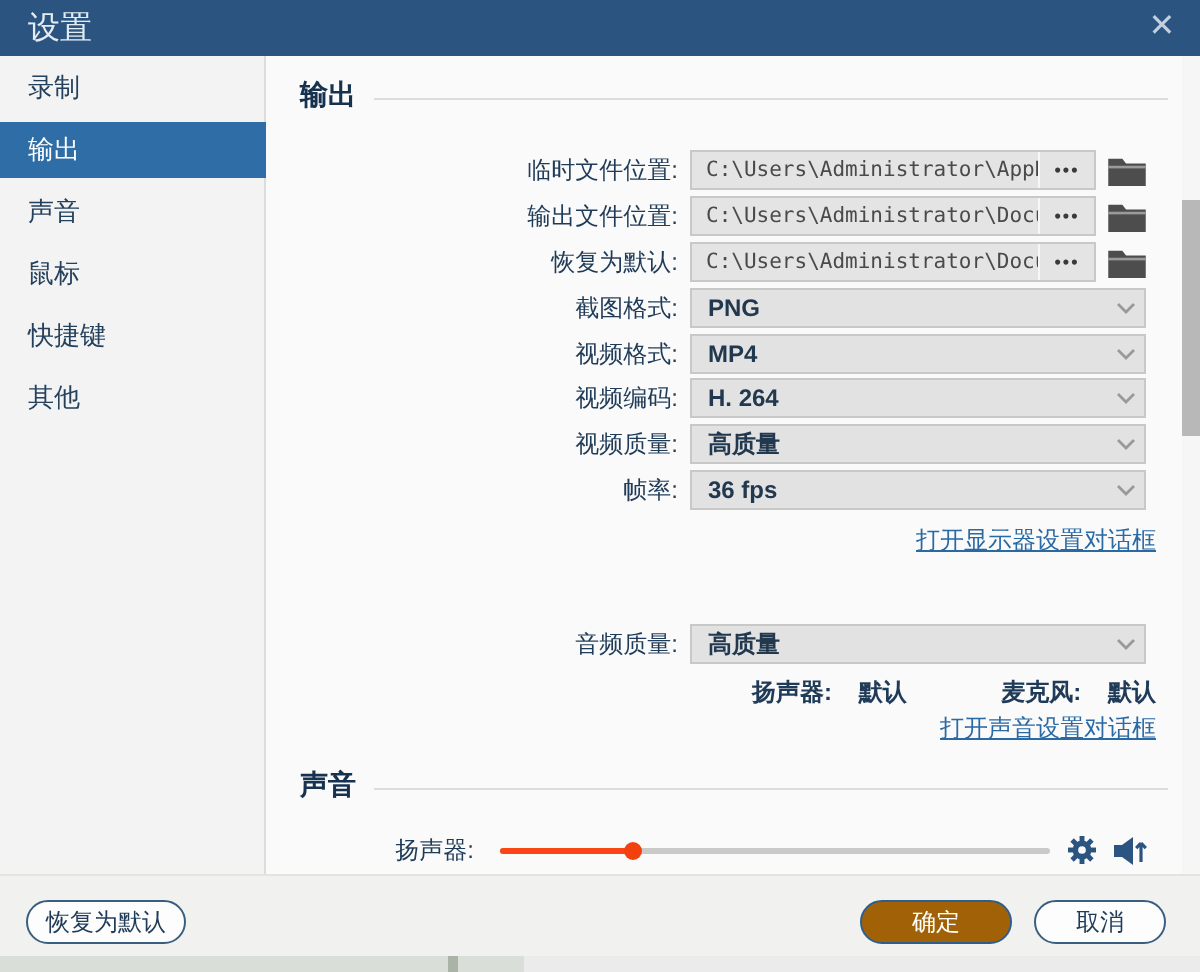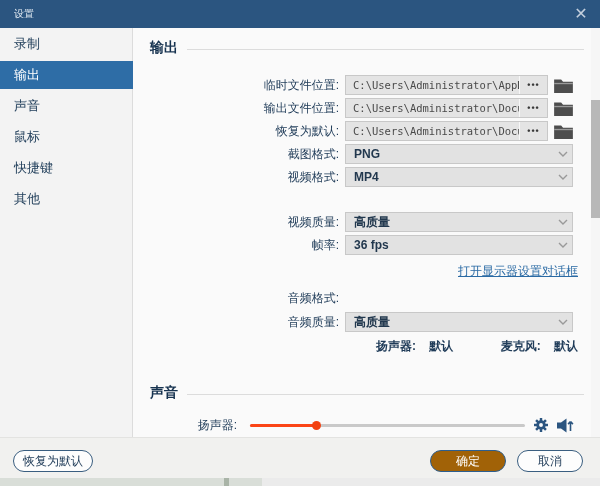--- a/index.html
+++ b/index.html
@@ -9,21 +9,21 @@
     font-family: "Liberation Sans", sans-serif;
     background: #fafafa;
     overflow: hidden;
     color: #1f3b58;
   }
   
   .titlebar {
     position:absolute; left:0; top:0; width:600px; height:28px;
     background:#2b5580; display:flex; align-items:center;
   }
-  .titlebar .title { color:#e3ebf3; font-size:10px; padding-left:14px; }
+  .titlebar .title { color:#e3ebf3; font-size:16px; padding-left:14px; }
   .titlebar .close {
     position:absolute; right:6px; top:2px; width:26px; height:24px;
     color:#c3cfdd; font-size:16px; line-height:24px; text-align:center; cursor:default;
   }
   
   .sidebar {
     position:absolute; left:0; top:28px; width:133px; height:409px;
     background:#f3f3f3; border-right:1px solid #dcdcdc;
   }
   .side-item {
@@ -173,20 +173,31 @@
     <div class="select">
       <span class="val">MP4</span>
       <span class="chev">
         <svg width="10" height="6" viewBox="0 0 10 6">
             <polyline points="1,1 5,5 9,1" fill="none" stroke="#999" stroke-width="1.4"></polyline>
           </svg>
       </span>
     </div>
   </div>
 
+  <div class="row" style="top:161px">
+    <span class="lbl">视频编码:</span>
+    <div class="select">
+      <span class="val">H. 264</span>
+      <span class="chev">
+        <svg width="10" height="6" viewBox="0 0 10 6">
+            <polyline points="1,1 5,5 9,1" fill="none" stroke="#999" stroke-width="1.4"></polyline>
+          </svg>
+      </span>
+    </div>
+  </div>
 
   <div class="row" style="top:184px">
     <span class="lbl">视频质量:</span>
     <div class="select">
       <span class="val">高质量</span>
       <span class="chev">
         <svg width="10" height="6" viewBox="0 0 10 6">
             <polyline points="1,1 5,5 9,1" fill="none" stroke="#999" stroke-width="1.4"></polyline>
           </svg>
       </span>
@@ -203,21 +214,20 @@
           </svg>
       </span>
     </div>
   </div>
 
   <div class="linkrow" style="top:233px">
     <span class="link">打开显示器设置对话框</span>
   </div>
 
   <div class="row" style="top:260px">
-    <span class="lbl">音频格式:</span>
   </div>
 
   <div class="row" style="top:284px">
     <span class="lbl">音频质量:</span>
     <div class="select">
       <span class="val">高质量</span>
       <span class="chev">
         <svg width="10" height="6" viewBox="0 0 10 6">
             <polyline points="1,1 5,5 9,1" fill="none" stroke="#999" stroke-width="1.4"></polyline>
           </svg>
@@ -225,20 +235,23 @@
     </div>
   </div>
 
   <div class="devrow" style="top:310px">
     <span>扬声器:</span>
     <span class="dev-val">默认</span>
     <span class="dev-label">麦克风:</span>
     <span class="dev-val">默认</span>
   </div>
 
+  <div class="linkrow" style="top:327px">
+    <span class="link">打开声音设置对话框</span>
+  </div>
 
   <div class="sec-header" style="top:356px">
     <span>声音</span>
     <span class="line"></span>
   </div>
 
   <div class="slider-row">
     <span class="lbl2">扬声器:</span>
     <div class="track">
       <div class="fill" style="width: 24%;"></div>

